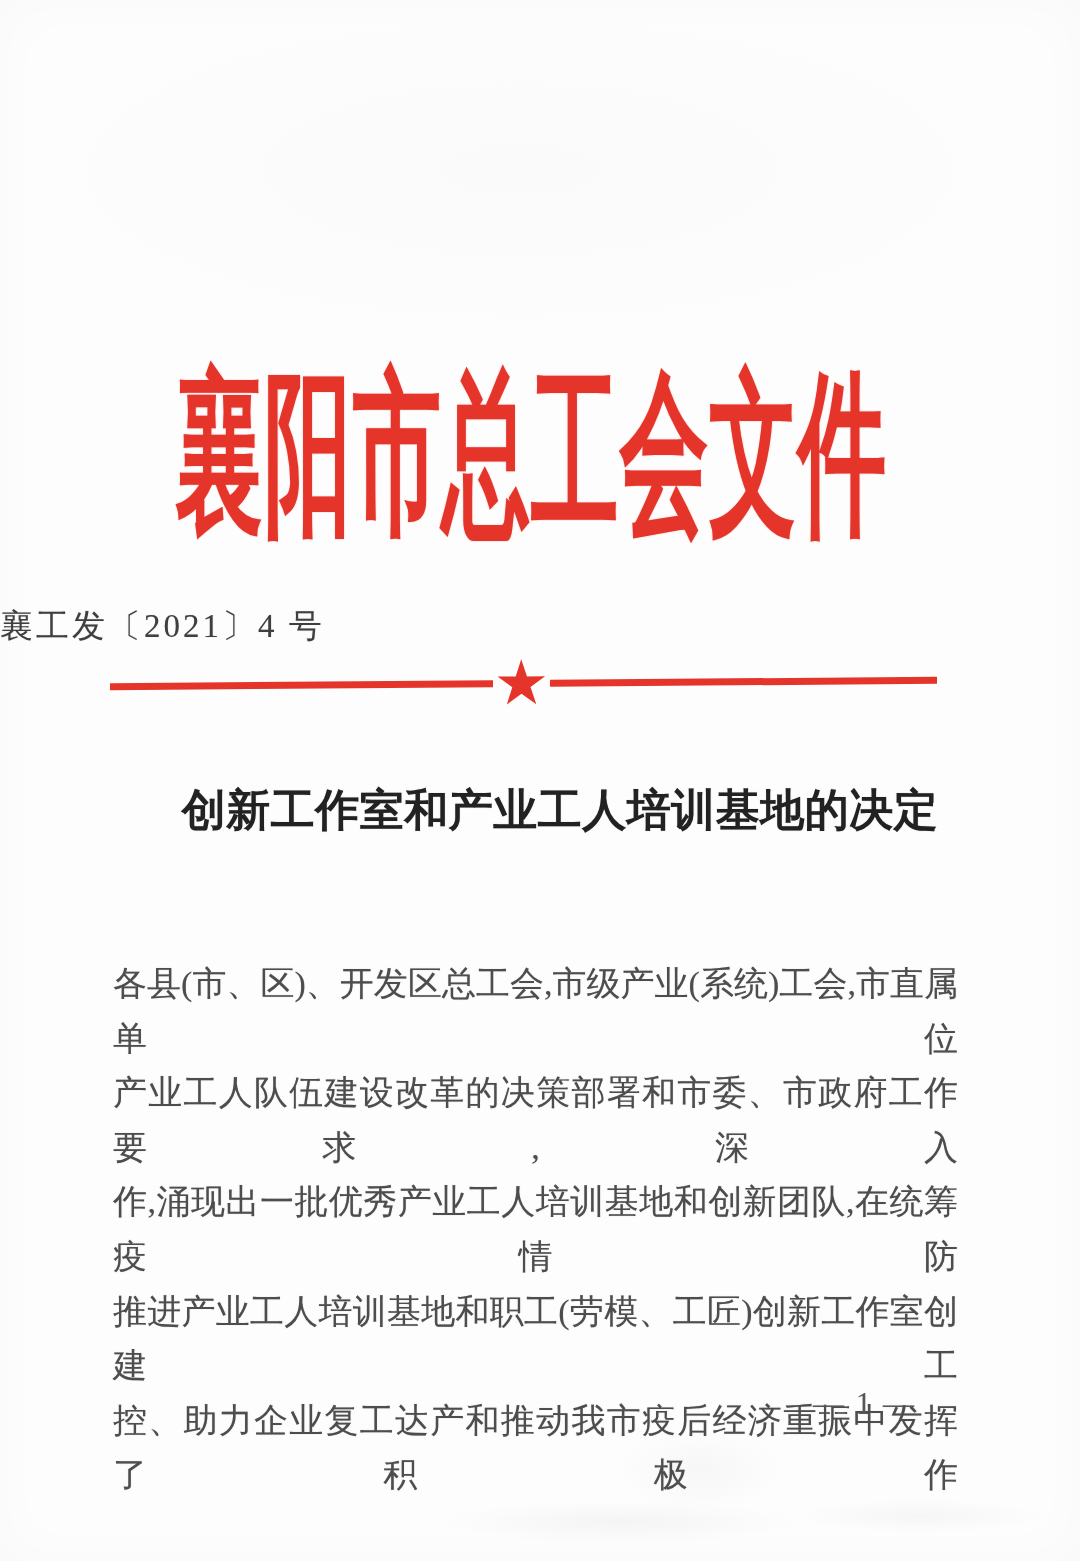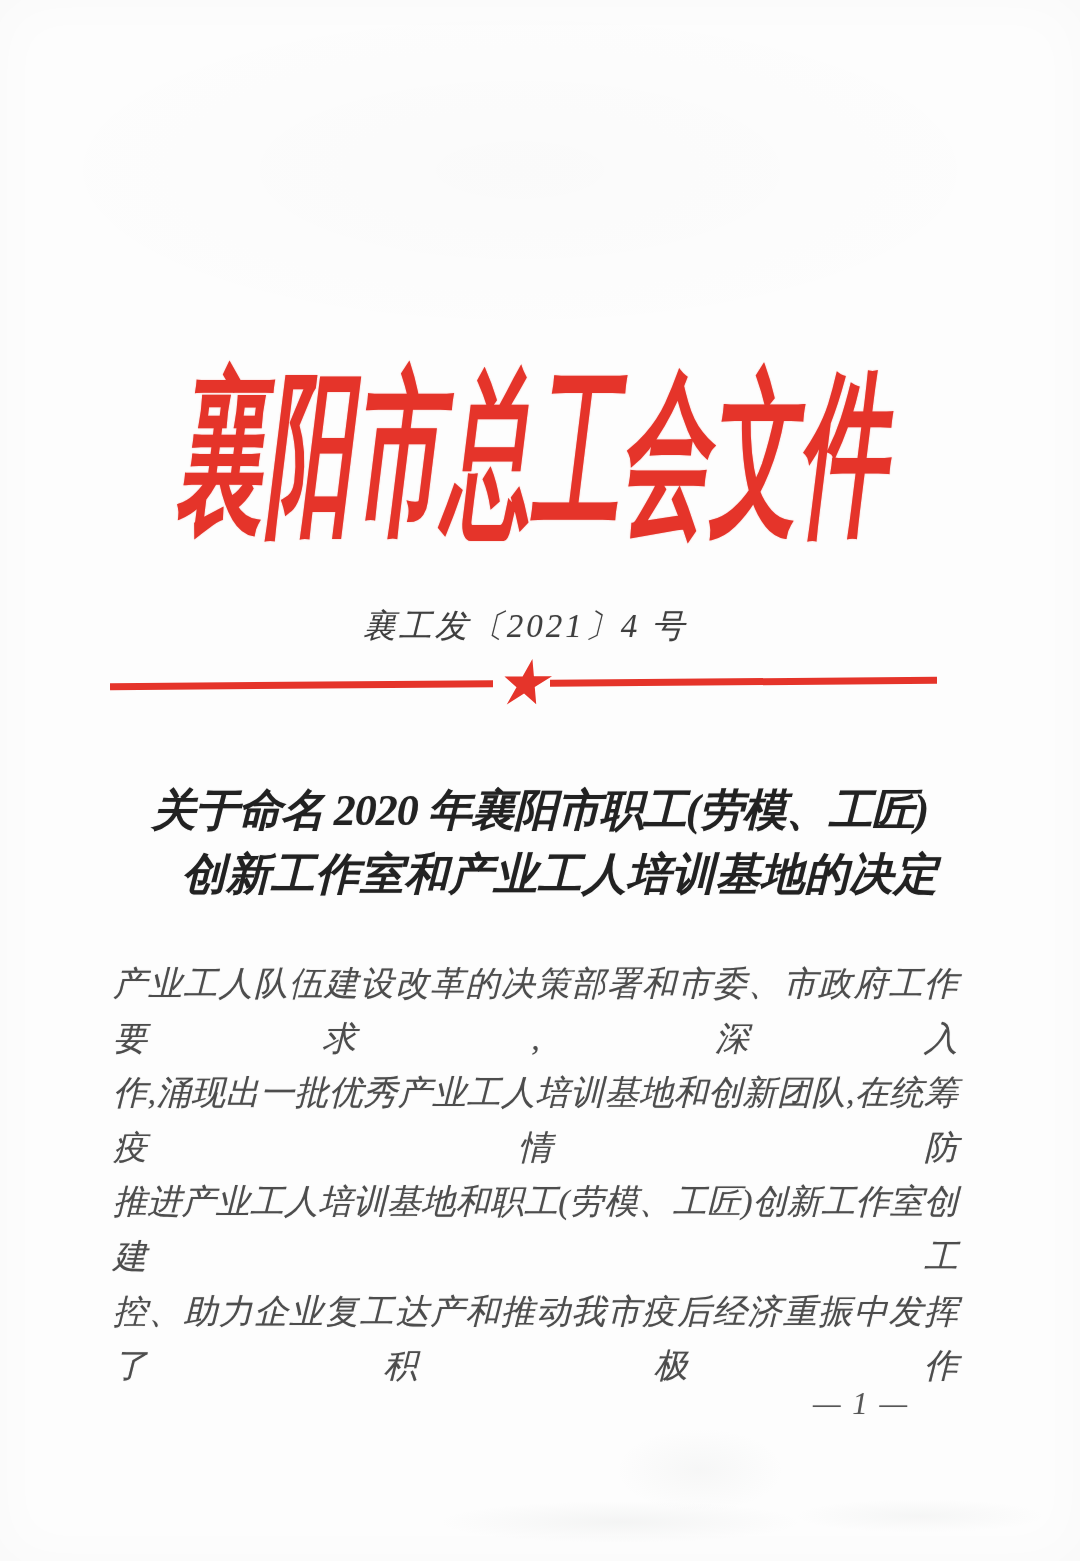--- a/index.html
+++ b/index.html
@@ -9,42 +9,40 @@
     --paper:#fdfdfd;
   }
   html,body{margin:0;padding:0;background:#ffffff;}
   .page{
     position:relative;
     width:1080px;height:1561px;
     background:var(--paper);
     font-family:"Liberation Serif","DejaVu Serif",serif;
     overflow:hidden;
     box-shadow:inset 0 0 60px rgba(0,0,0,0.02);
-    font-style:italic;
   }
   .scan-noise{
     position:absolute;inset:0;pointer-events:none;
     background:
       radial-gradient(ellipse 260px 30px at 620px 1522px, rgba(120,128,124,0.07), transparent 70%),
       radial-gradient(ellipse 180px 24px at 920px 1516px, rgba(120,128,124,0.06), transparent 70%),
       radial-gradient(ellipse 120px 60px at 700px 1470px, rgba(120,128,124,0.05), transparent 70%),
       radial-gradient(ellipse 700px 240px at 520px 170px, rgba(0,0,0,0.012), transparent 75%);
   }
   .org-title{
     position:absolute;top:368px;left:0;width:1062px;
     text-align:center;white-space:nowrap;
     color:var(--accent-red);
     font-weight:bold;
     font-size:88px;line-height:88px;letter-spacing:1px;
     transform:scaleY(2.02);transform-origin:top center;
     text-shadow:0 0 1px rgba(229,52,42,0.45);
   }
   .doc-number{
     position:absolute;top:604px;left:0;width:1050px;
-    text-align:center;
     font-size:33px;line-height:44px;
     color:#3f3f3f;letter-spacing:3px;
     text-shadow:0 0 1px rgba(63,63,63,0.3);
   }
   .divider{
     position:absolute;top:655px;left:110px;width:827px;height:56px;
     display:flex;align-items:center;
     transform:rotate(-0.45deg);
   }
   .divider .seg{height:7px;background:var(--accent-red);}
@@ -91,25 +89,25 @@
 
   <div class="doc-number">襄工发〔2021〕4 号</div>
 
   <div class="divider">
     <div class="seg seg-left"></div>
     <div class="star">★</div>
     <div class="seg seg-right"></div>
   </div>
 
   <div class="doc-title">
-    <div class="t1">关于命名 2020 年襄阳市职工(劳模、工匠)</div>
     <div class="t2">创新工作室和产业工人培训基地的决定</div>
   </div>
 
   <div class="body-text">
+    <p class="body-line jfy">各县(市、区)、开发区总工会,市级产业(系统)工会,市直属单位</p>
     <p class="body-line jfy">产业工人队伍建设改革的决策部署和市委、市政府工作要求,深入</p>
     <p class="body-line jfy">作,涌现出一批优秀产业工人培训基地和创新团队,在统筹疫情防</p>
     <p class="body-line jfy">推进产业工人培训基地和职工(劳模、工匠)创新工作室创建工</p>
     <p class="body-line jfy">控、助力企业复工达产和推动我市疫后经济重振中发挥了积极作</p>
 
   </div>
 
   <div class="page-number">— 1 —</div>
 </div>
 

